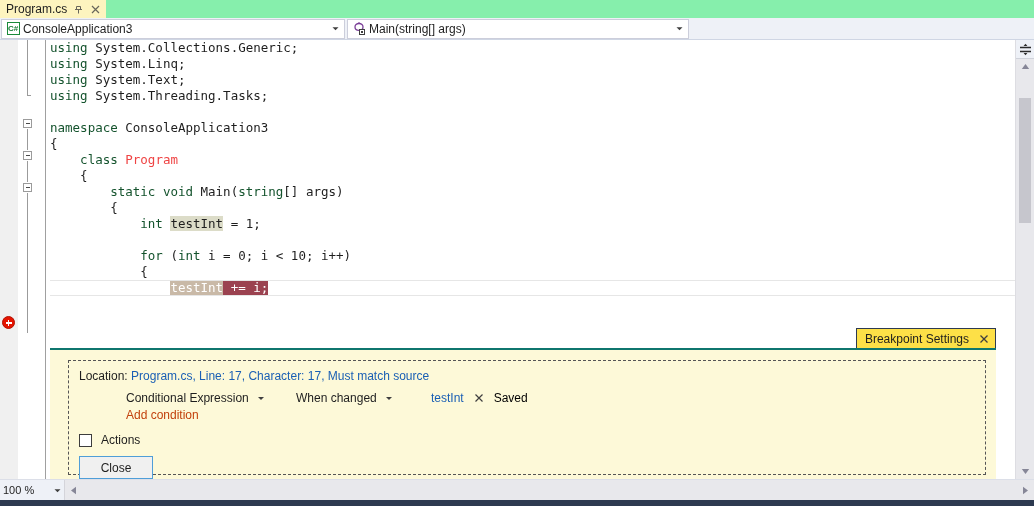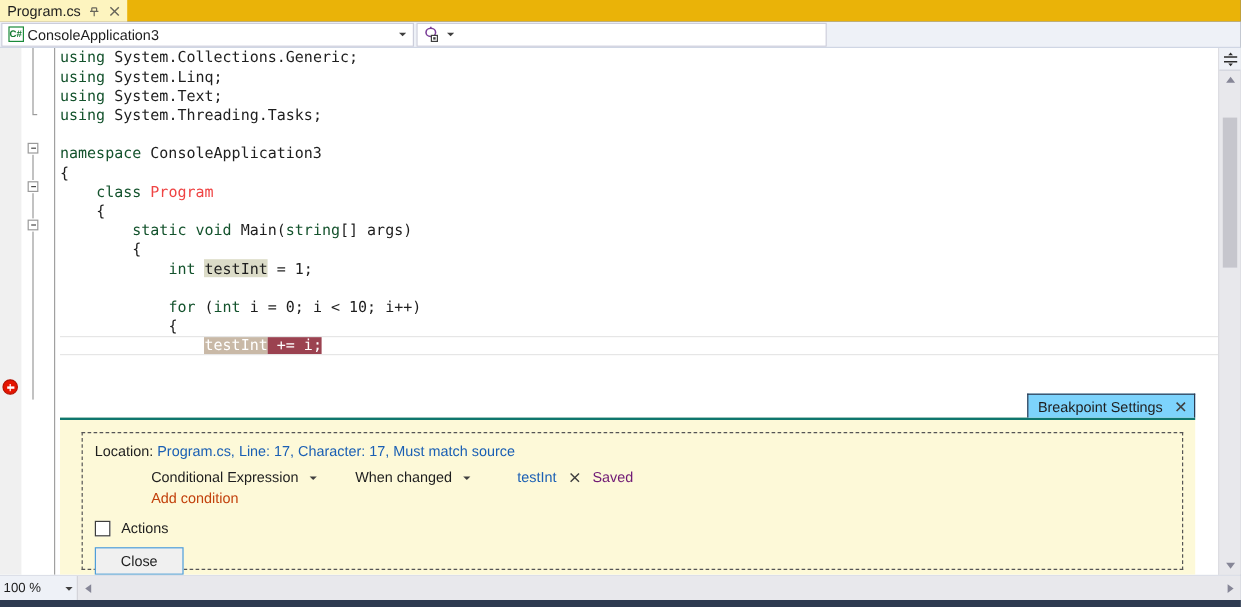--- a/index.html
+++ b/index.html
@@ -21,21 +21,21 @@
     position: absolute;
     inset: 0;
     background: #2d3a50;
     display: flex;
     flex-direction: column;
   }
 
   
   .tabstrip {
     height: 18px;
-    background: #eab308;
+    background: #86efac;
     display: flex;
     align-items: stretch;
     flex: 0 0 auto;
   }
   .tab {
     display: flex;
     align-items: center;
     background: #fdf4bf;
     color: #1e1e1e;
     padding: 0 5px 0 6px;
@@ -248,21 +248,21 @@
   
   .bp-title-row {
     position: absolute;
     right: 19px;
     height: 20px;
     display: flex;
     align-items: center;
     z-index: 6;
   }
   .bp-title {
-    background: #7dd3fc;
+    background: #fde047;
     border: 1px solid #2d3a50;
     border-bottom: none;
     height: 20px;
     box-sizing: border-box;
     display: flex;
     align-items: center;
     gap: 10px;
     padding: 0 6px 0 8px;
     font-size: 12px;
     color: #1e1e1e;
@@ -333,21 +333,21 @@
     color: #1a5fb4;
     cursor: pointer;
     white-space: nowrap;
   }
   .cond-x {
     margin: 0 10px 0 10px;
     cursor: pointer;
     display: inline-flex;
     align-items: center;
   }
-  .cond-saved { color: #701a75; }
+  .cond-saved { color: #000000; }
   .add-cond {
     margin-left: 47px;
     color: #c2410c;
     font-size: 12px;
     cursor: pointer;
     display: inline-block;
     margin-bottom: 11px;
   }
   .close-btn {
     margin-left: 0px;
@@ -447,20 +447,21 @@
 
     <div class="combo c3">
       <span class="combo-icon">
         <svg width="15" height="15" viewBox="0 0 15 15">
           <path d="M7 2.5 C4.5 2.5 3 4.2 3 6 C3 7.8 4.5 9.4 7 9.4 C9.5 9.4 11 7.8 11 6 C11 4.2 9.5 2.5 7 2.5 Z" fill="none" stroke="#7b3f98" stroke-width="1.3"></path>
           <path d="M7 1.2 V3" stroke="#7b3f98" stroke-width="1.3"></path>
           <rect x="7.5" y="8.5" width="5" height="5" fill="#ffffff" stroke="#3f3f3f" stroke-width="1"></rect>
           <rect x="9" y="10" width="2" height="2" fill="#3f3f3f"></rect>
         </svg>
       </span>
+      <span class="combo-text">Main(string[] args)</span>
       <span class="combo-arrow">
         <svg width="9" height="9" viewBox="0 0 9 9">
             <path d="M1.5 3.2 L4.5 6.2 L7.5 3.2 Z" fill="#3f3f3f"></path>
           </svg>
       </span>
     </div>
   </div>
 
   <div class="editor-wrap">
     <div class="editor-main">

